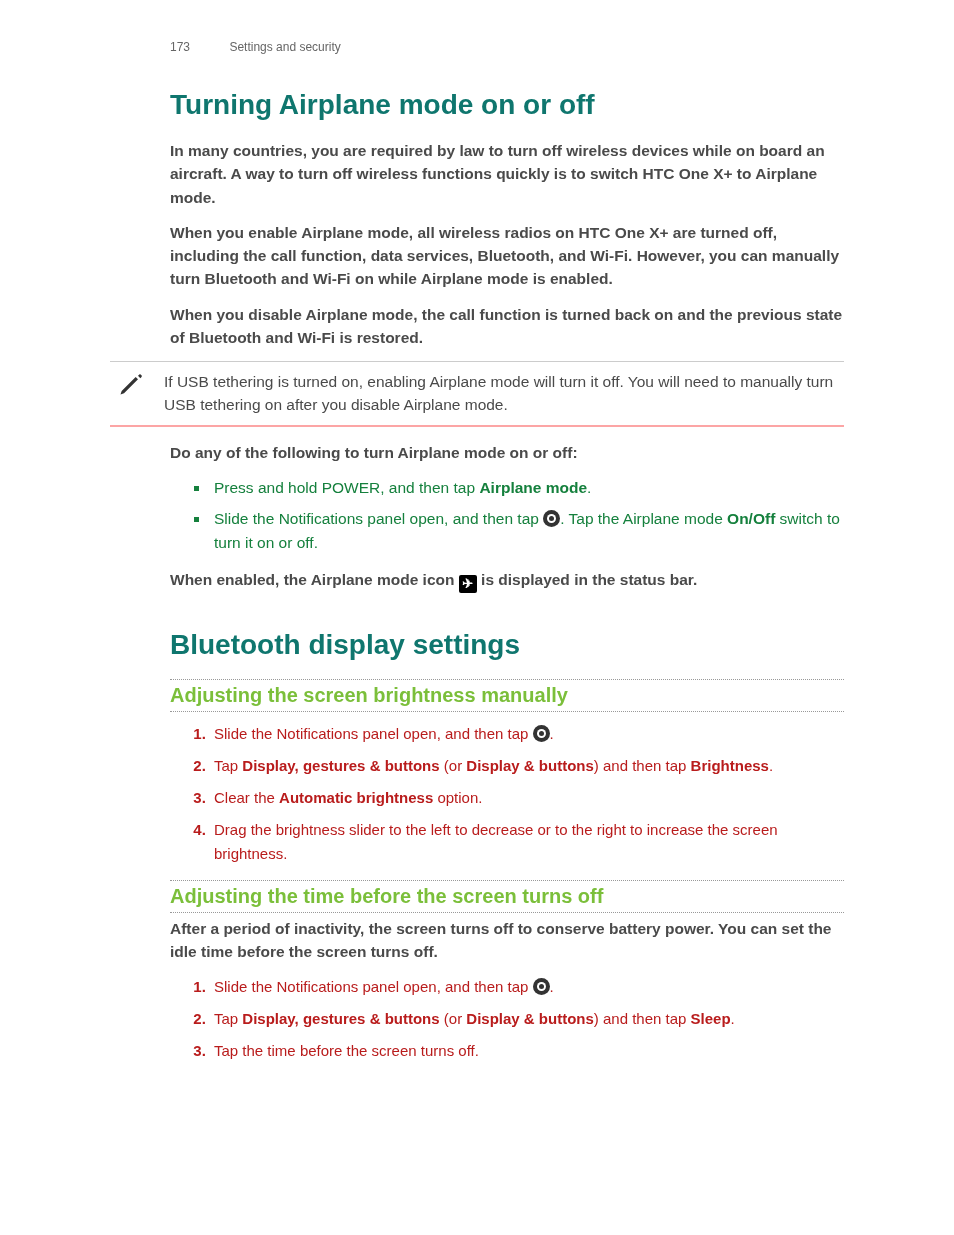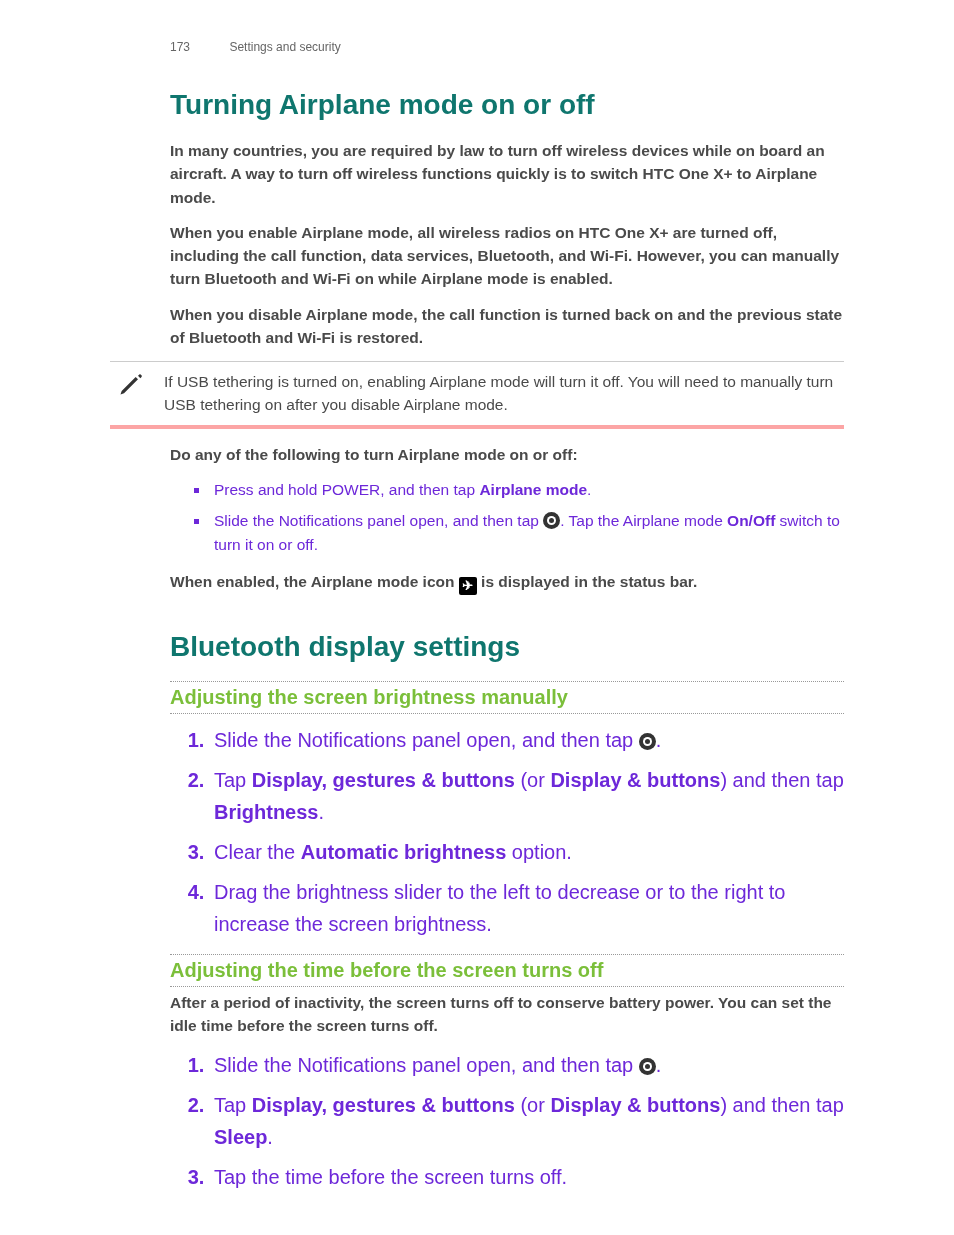--- a/index.html
+++ b/index.html
@@ -50,21 +50,21 @@
       margin: 0 0 12px 0;
       margin-left: 60px;
       font-weight: bold;
     }
     .note-box {
       display: flex;
       gap: 12px;
       margin: 6px 0 14px 0;
       padding: 8px 0;
       border-top: 1px solid #ccc;
-      border-bottom: 4px solid #fca5a5;
+      border-bottom: 2px solid #fca5a5;
     }
     .note-icon {
       width: 42px;
       flex-shrink: 0;
       display: flex;
       justify-content: center;
     }
     .note-text {
       font-size: 15.5px;
       line-height: 1.5;
@@ -73,34 +73,34 @@
     ul.bullet-list {
       margin-left: 60px;
       padding-left: 40px;
       margin-top: 0;
       margin-bottom: 12px;
     }
     ul.bullet-list li {
       list-style-type: square;
       font-size: 15.5px;
       line-height: 1.6;
-      color: #6d28d9;
+      color: #15803d;
       margin-bottom: 6px;
       padding-left: 4px;
     }
     ol.num-list {
       margin-left: 60px;
       padding-left: 40px;
       margin-top: 10px;
       margin-bottom: 14px;
     }
     ol.num-list li {
-      font-size: 20px;
+      font-size: 15px;
       line-height: 1.6;
-      color: #6d28d9;
+      color: #b91c1c;
       margin-bottom: 8px;
       padding-left: 4px;
     }
     ol.num-list li::marker {
       font-weight: bold;
     }
     .bold { font-weight: bold; }
     .gear-icon {
       display: inline-block;
       width: 17px;

